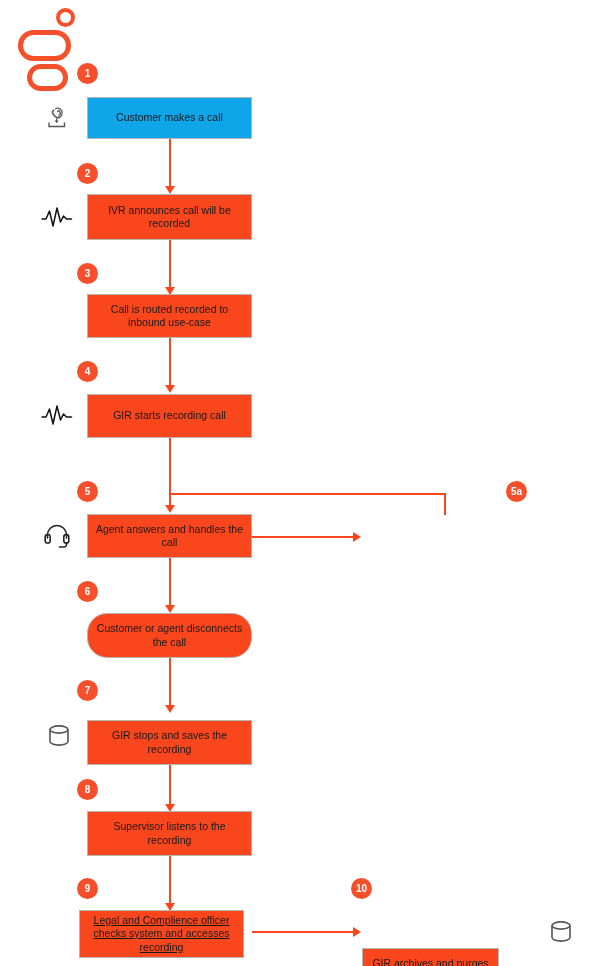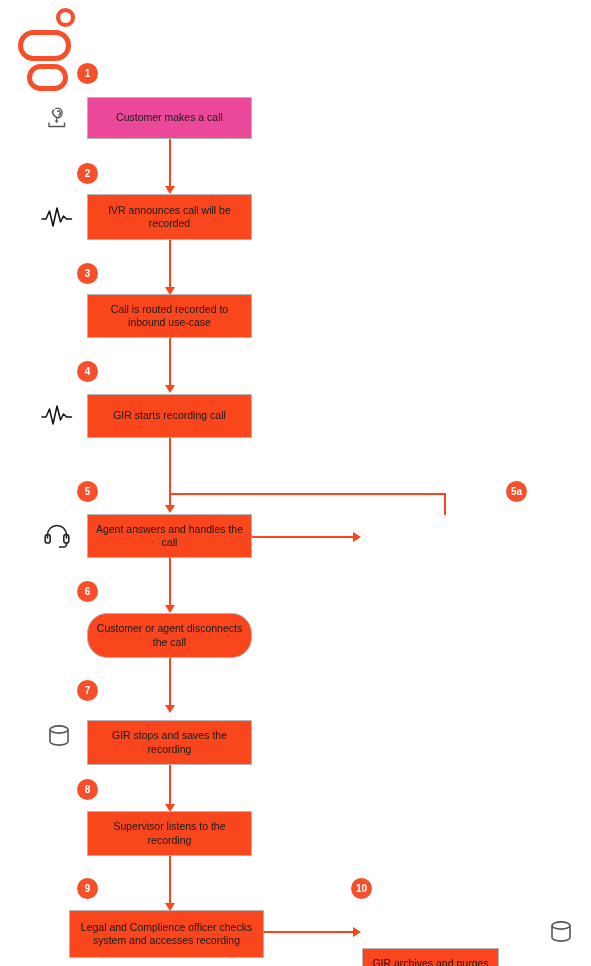--- a/index.html
+++ b/index.html
@@ -65,21 +65,21 @@
     display: flex;
     align-items: center;
     justify-content: center;
     text-align: center;
     font-size: 10.5px;
     line-height: 13.5px;
     color: #1a1a1a;
     padding: 2px 6px;
   }
   .node.orange { background: #f9461c; }
-  .node.grey   { background: #ec4899; }
+  .node.grey   { background: #0ea5e9; }
 
   
   .badge {
     position: absolute;
     width: 21px;
     height: 21px;
     border-radius: 50%;
     background: #f64f2b;
     color: #ffffff;
     font-size: 10px;
@@ -241,17 +241,17 @@
 
   <div class="node orange" style="left:87px;  top:514px; width:165px; height:44px;">Agent answers and handles the call</div>
 
 
   <div class="node orange" style="left:87px;  top:613px; width:165px; height:45px;border-radius:20px;">Customer or agent disconnects the call</div>
 
   <div class="node orange" style="left:87px;  top:720px; width:165px; height:45px;">GIR stops and saves the recording</div>
 
   <div class="node orange" style="left:87px;  top:811px; width:165px; height:45px;text-align:center;">Supervisor listens to the recording</div>
 
-  <div class="node orange" style="left:69px;  top:910px; width:195px; height:48px;">Legal and Complience officer checks system and accesses recording</div>
+  <div class="node orange" style="left:79px;  top:910px; width:165px; height:48px;text-decoration:underline;">Legal and Complience officer checks system and accesses recording</div>
 
   <div class="node orange" style="left:362px; top:948px; width:137px; height:45px;">GIR archives and purges recordings</div>
 
 </div>
 
 </body></html>

